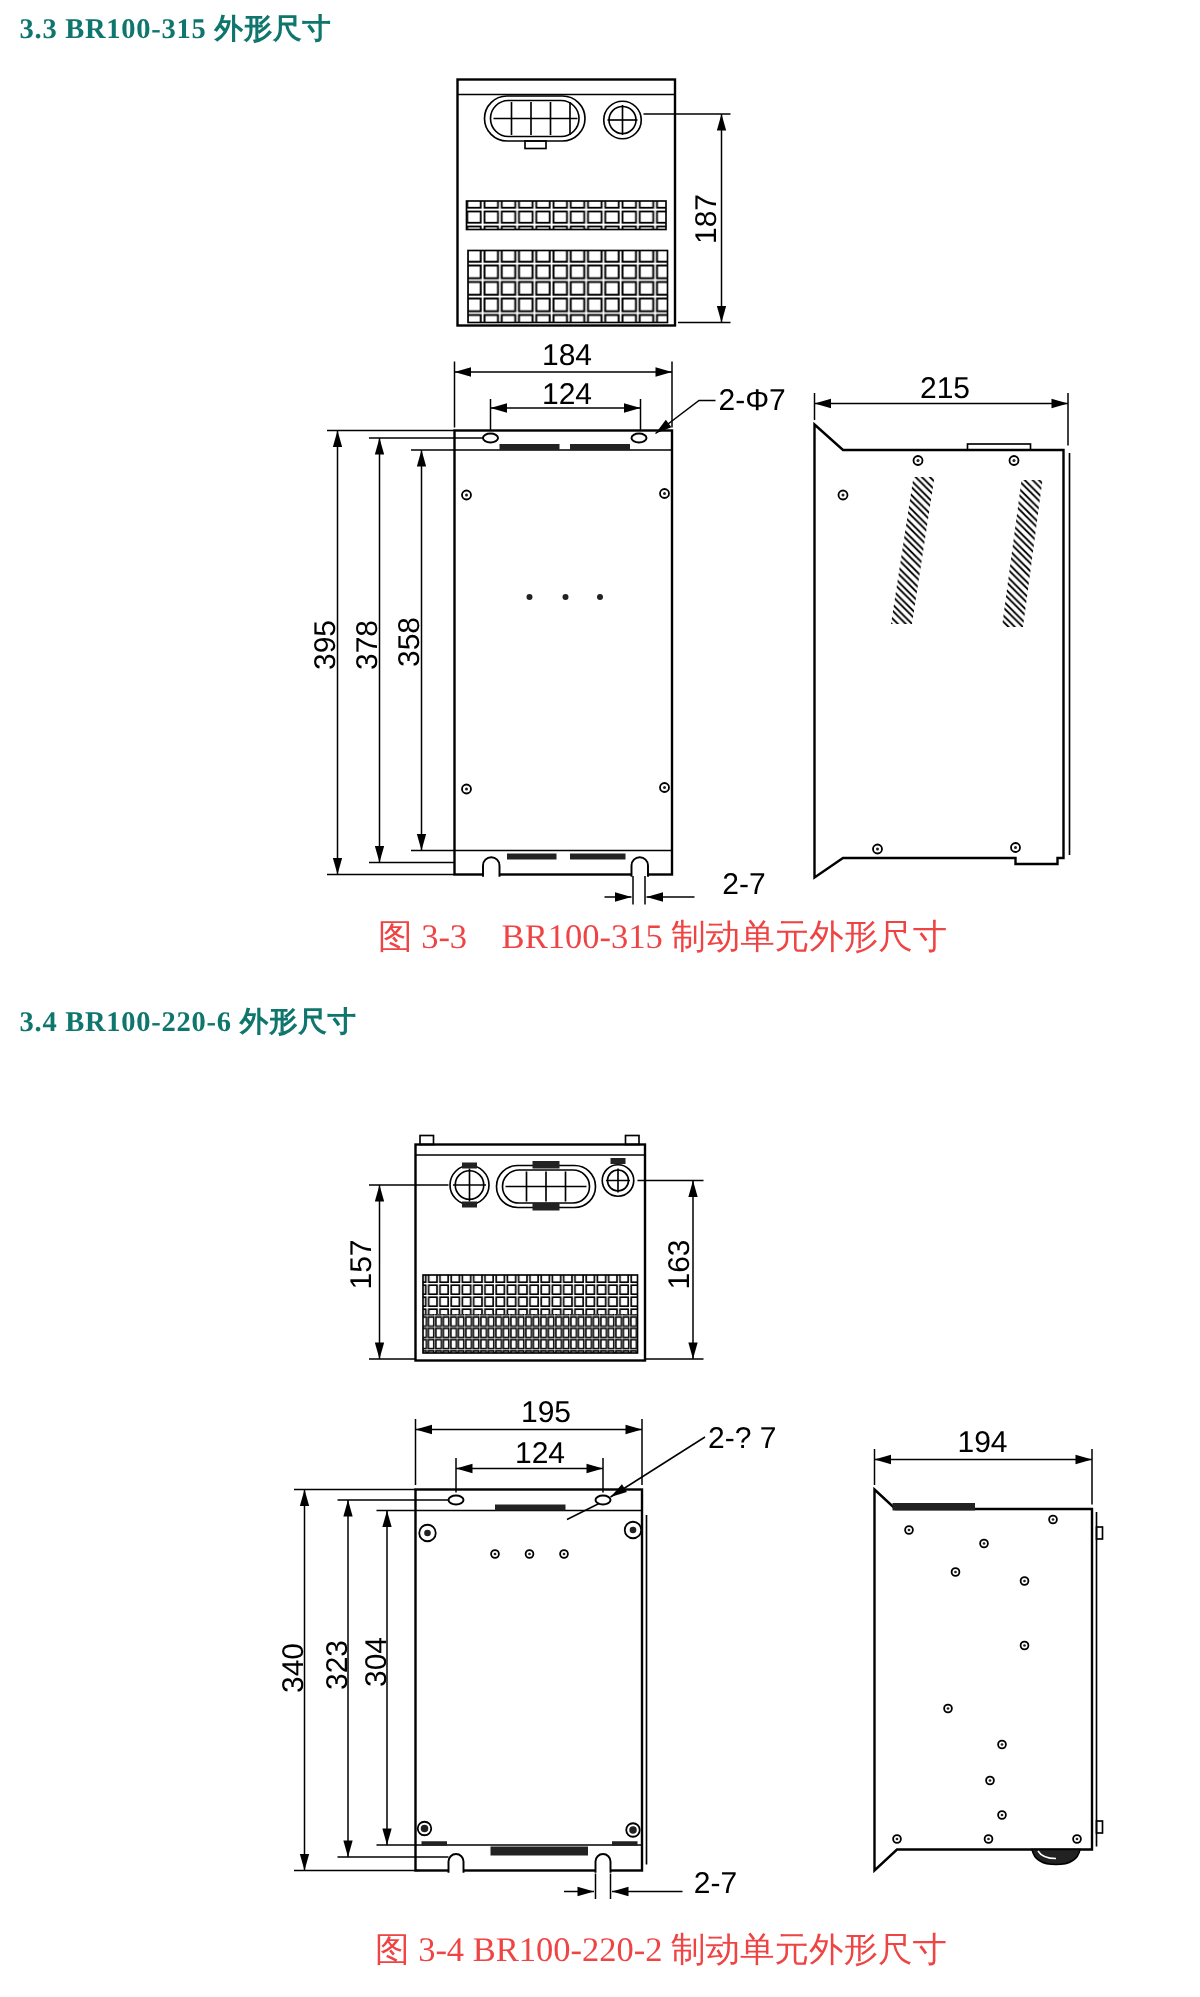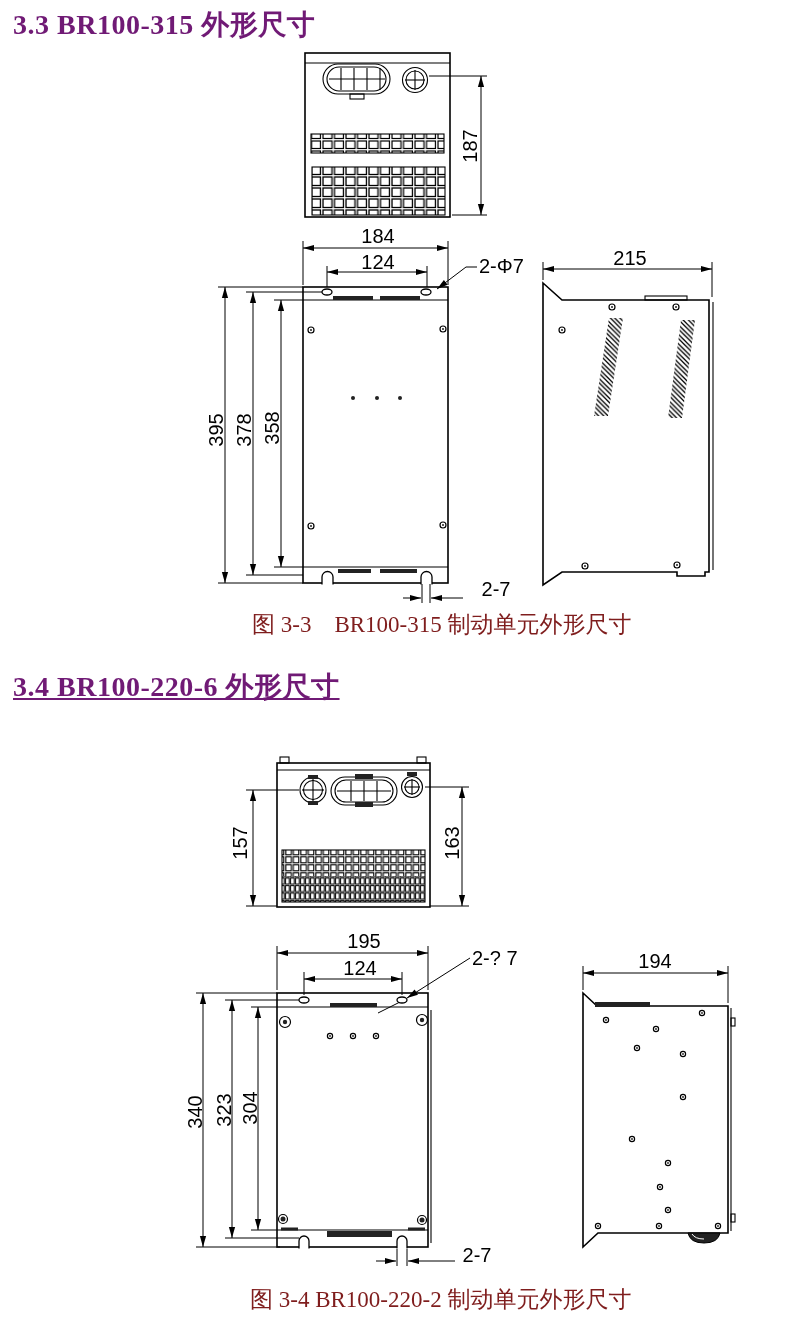--- a/index.html
+++ b/index.html
@@ -1,23 +1,23 @@
 <!DOCTYPE html>
 <html><head>
 <meta charset="utf-8">
 <style>
   html,body{margin:0;padding:0;background:#fff;}
   .page{position:relative;width:800px;height:1331px;background:#fff;overflow:hidden;
         font-family:"Liberation Sans",sans-serif;color:#000;}
   h1.sec{position:absolute;left:13px;margin:0;font-family:"Liberation Serif",serif;
-         font-weight:700;font-size:28px;color:#701a75;white-space:pre;letter-spacing:.5px;}
+         font-weight:700;font-size:19px;color:#0f766e;white-space:pre;letter-spacing:.5px;}
   #sec1-heading{top:6px;}
-  #sec2-heading{top:668px;text-decoration:underline;}
+  #sec2-heading{top:668px;}
   .caption{position:absolute;font-family:"Liberation Serif",serif;font-size:23px;
-           color:#7f1d1d;white-space:pre;}
+           color:#ef4444;white-space:pre;}
   #fig1-caption{left:252px;top:609px;}
   #fig2-caption{left:250px;top:1284px;}
   svg{position:absolute;left:0;}
   #fig1{top:50px;}
   #fig2{top:745px;}
   svg text{font-family:"Liberation Sans",sans-serif;font-size:20px;fill:#000;}
   .o{fill:none;stroke:#000;stroke-width:1.6;}
   .t{fill:none;stroke:#000;stroke-width:1.1;}
   .d{fill:none;stroke:#000;stroke-width:1;}
   .w{fill:#fff;stroke:#000;stroke-width:1.3;}

